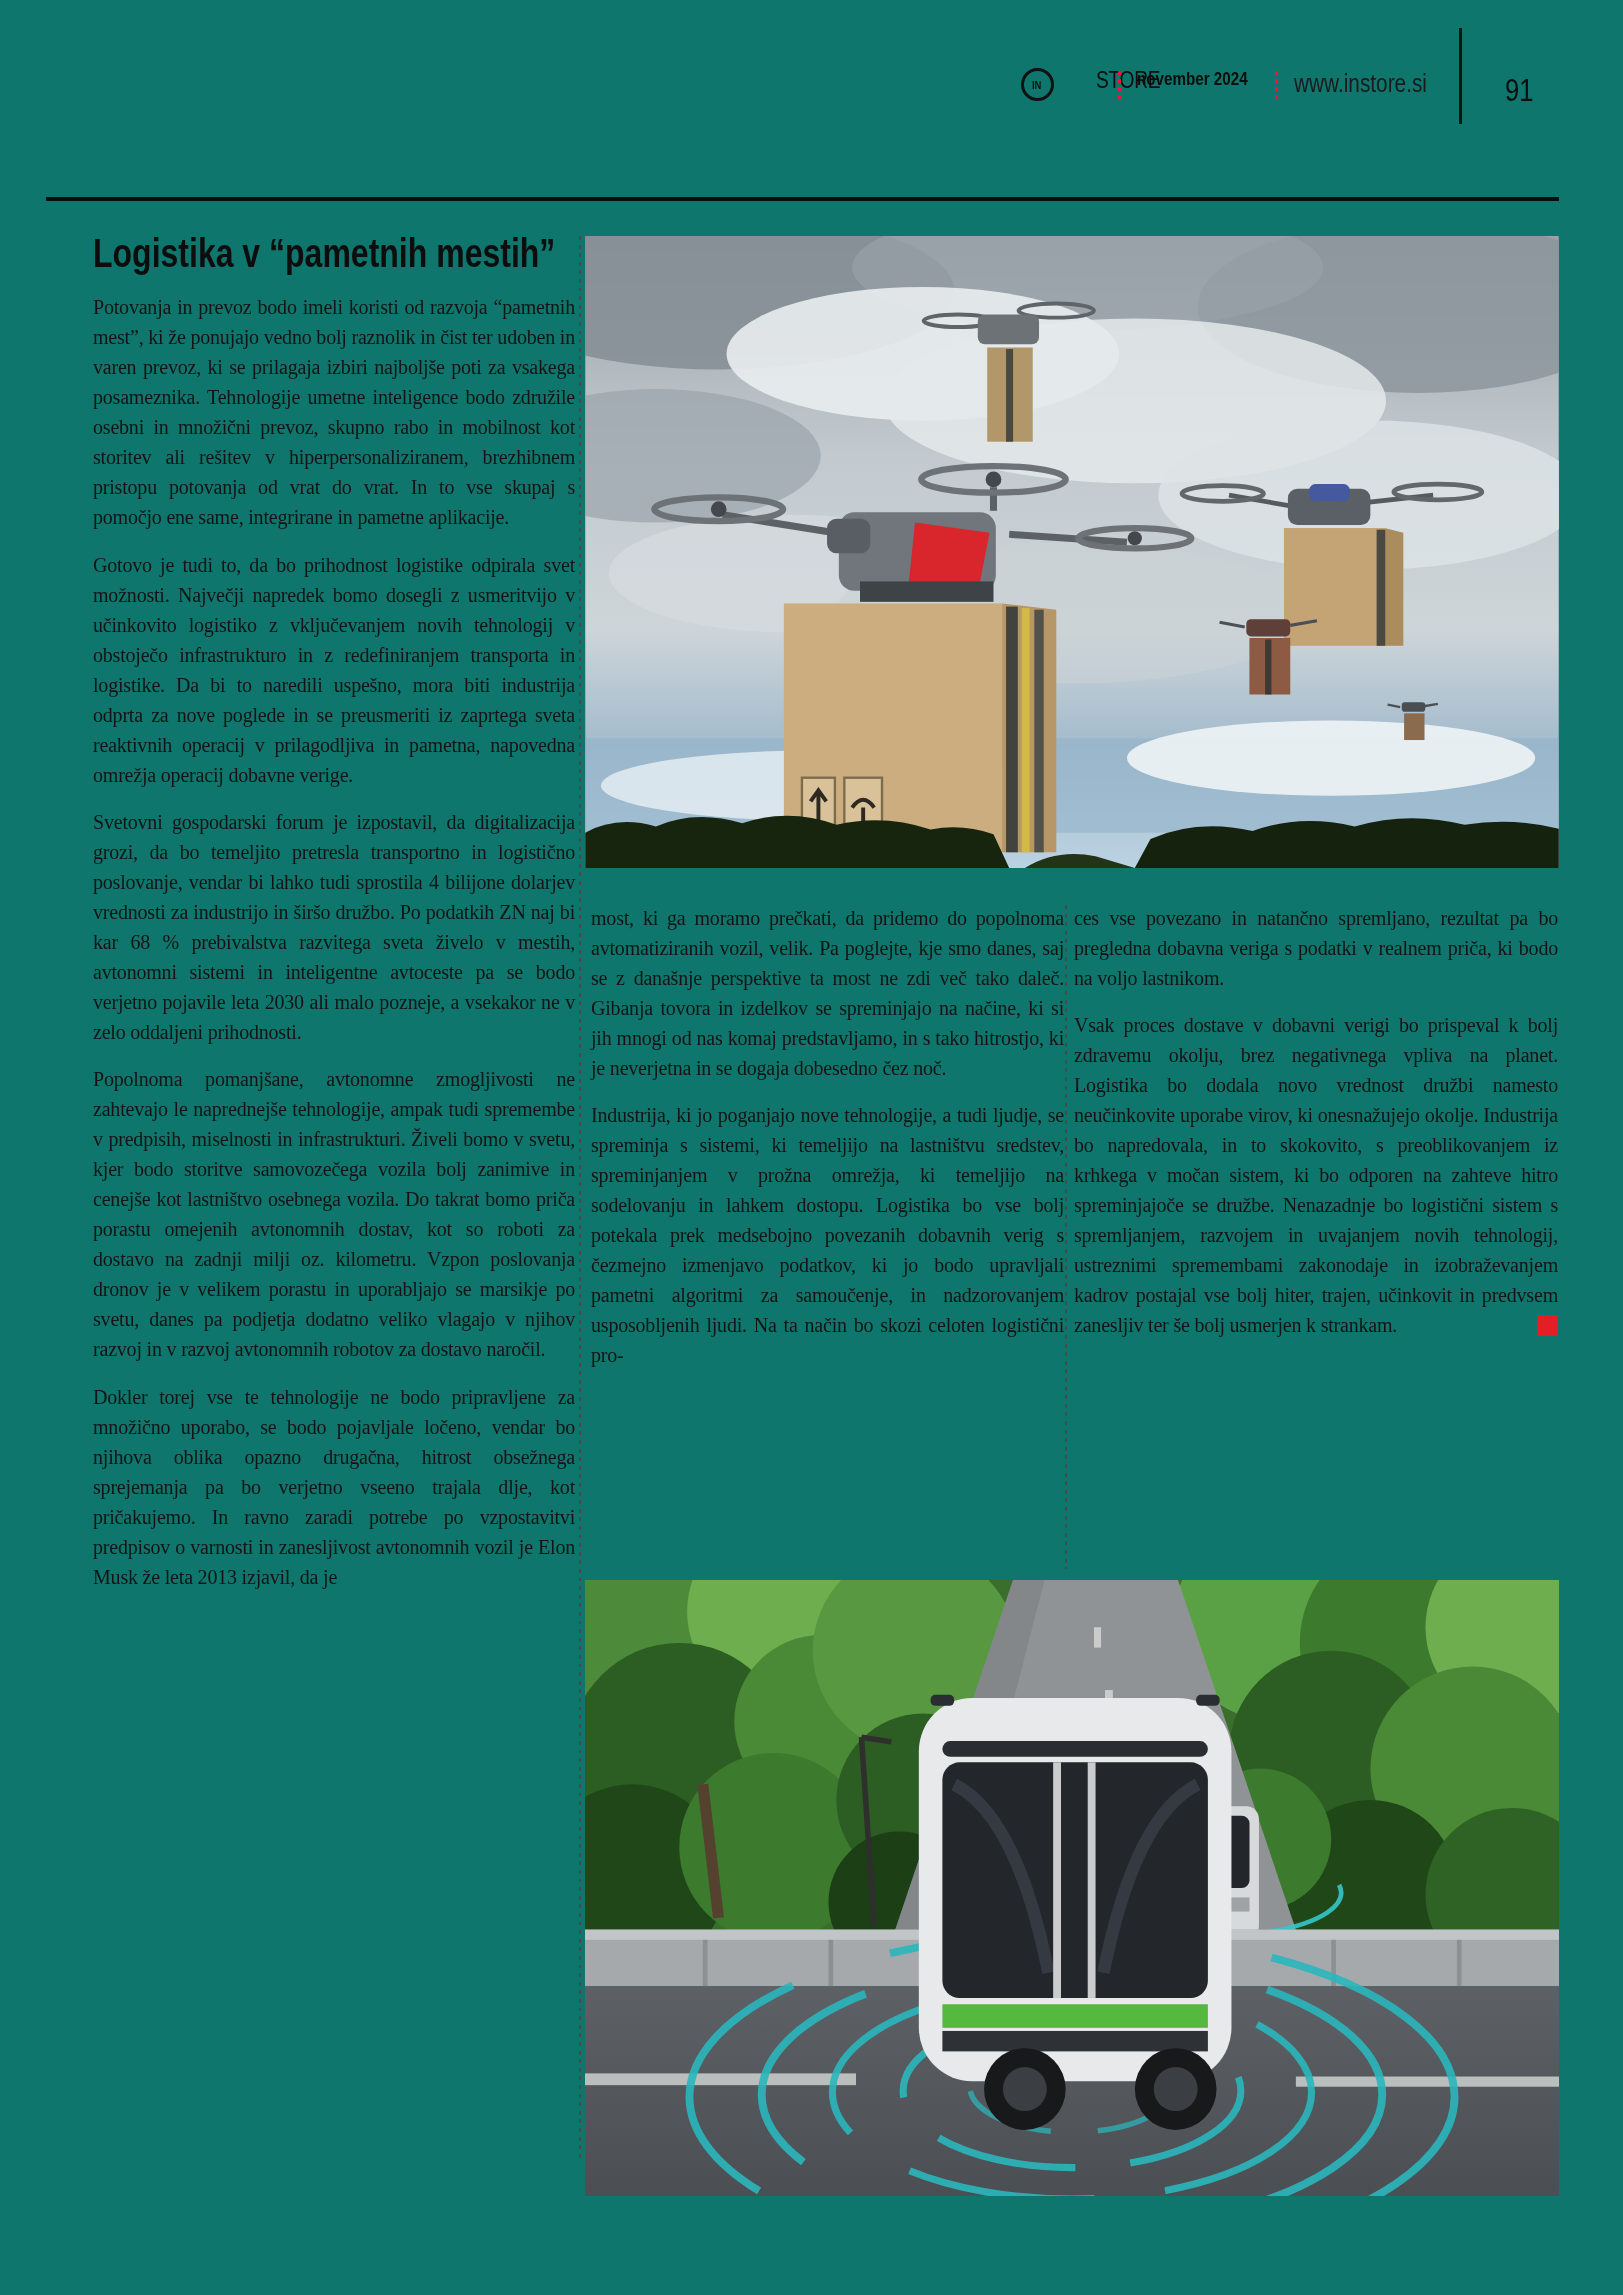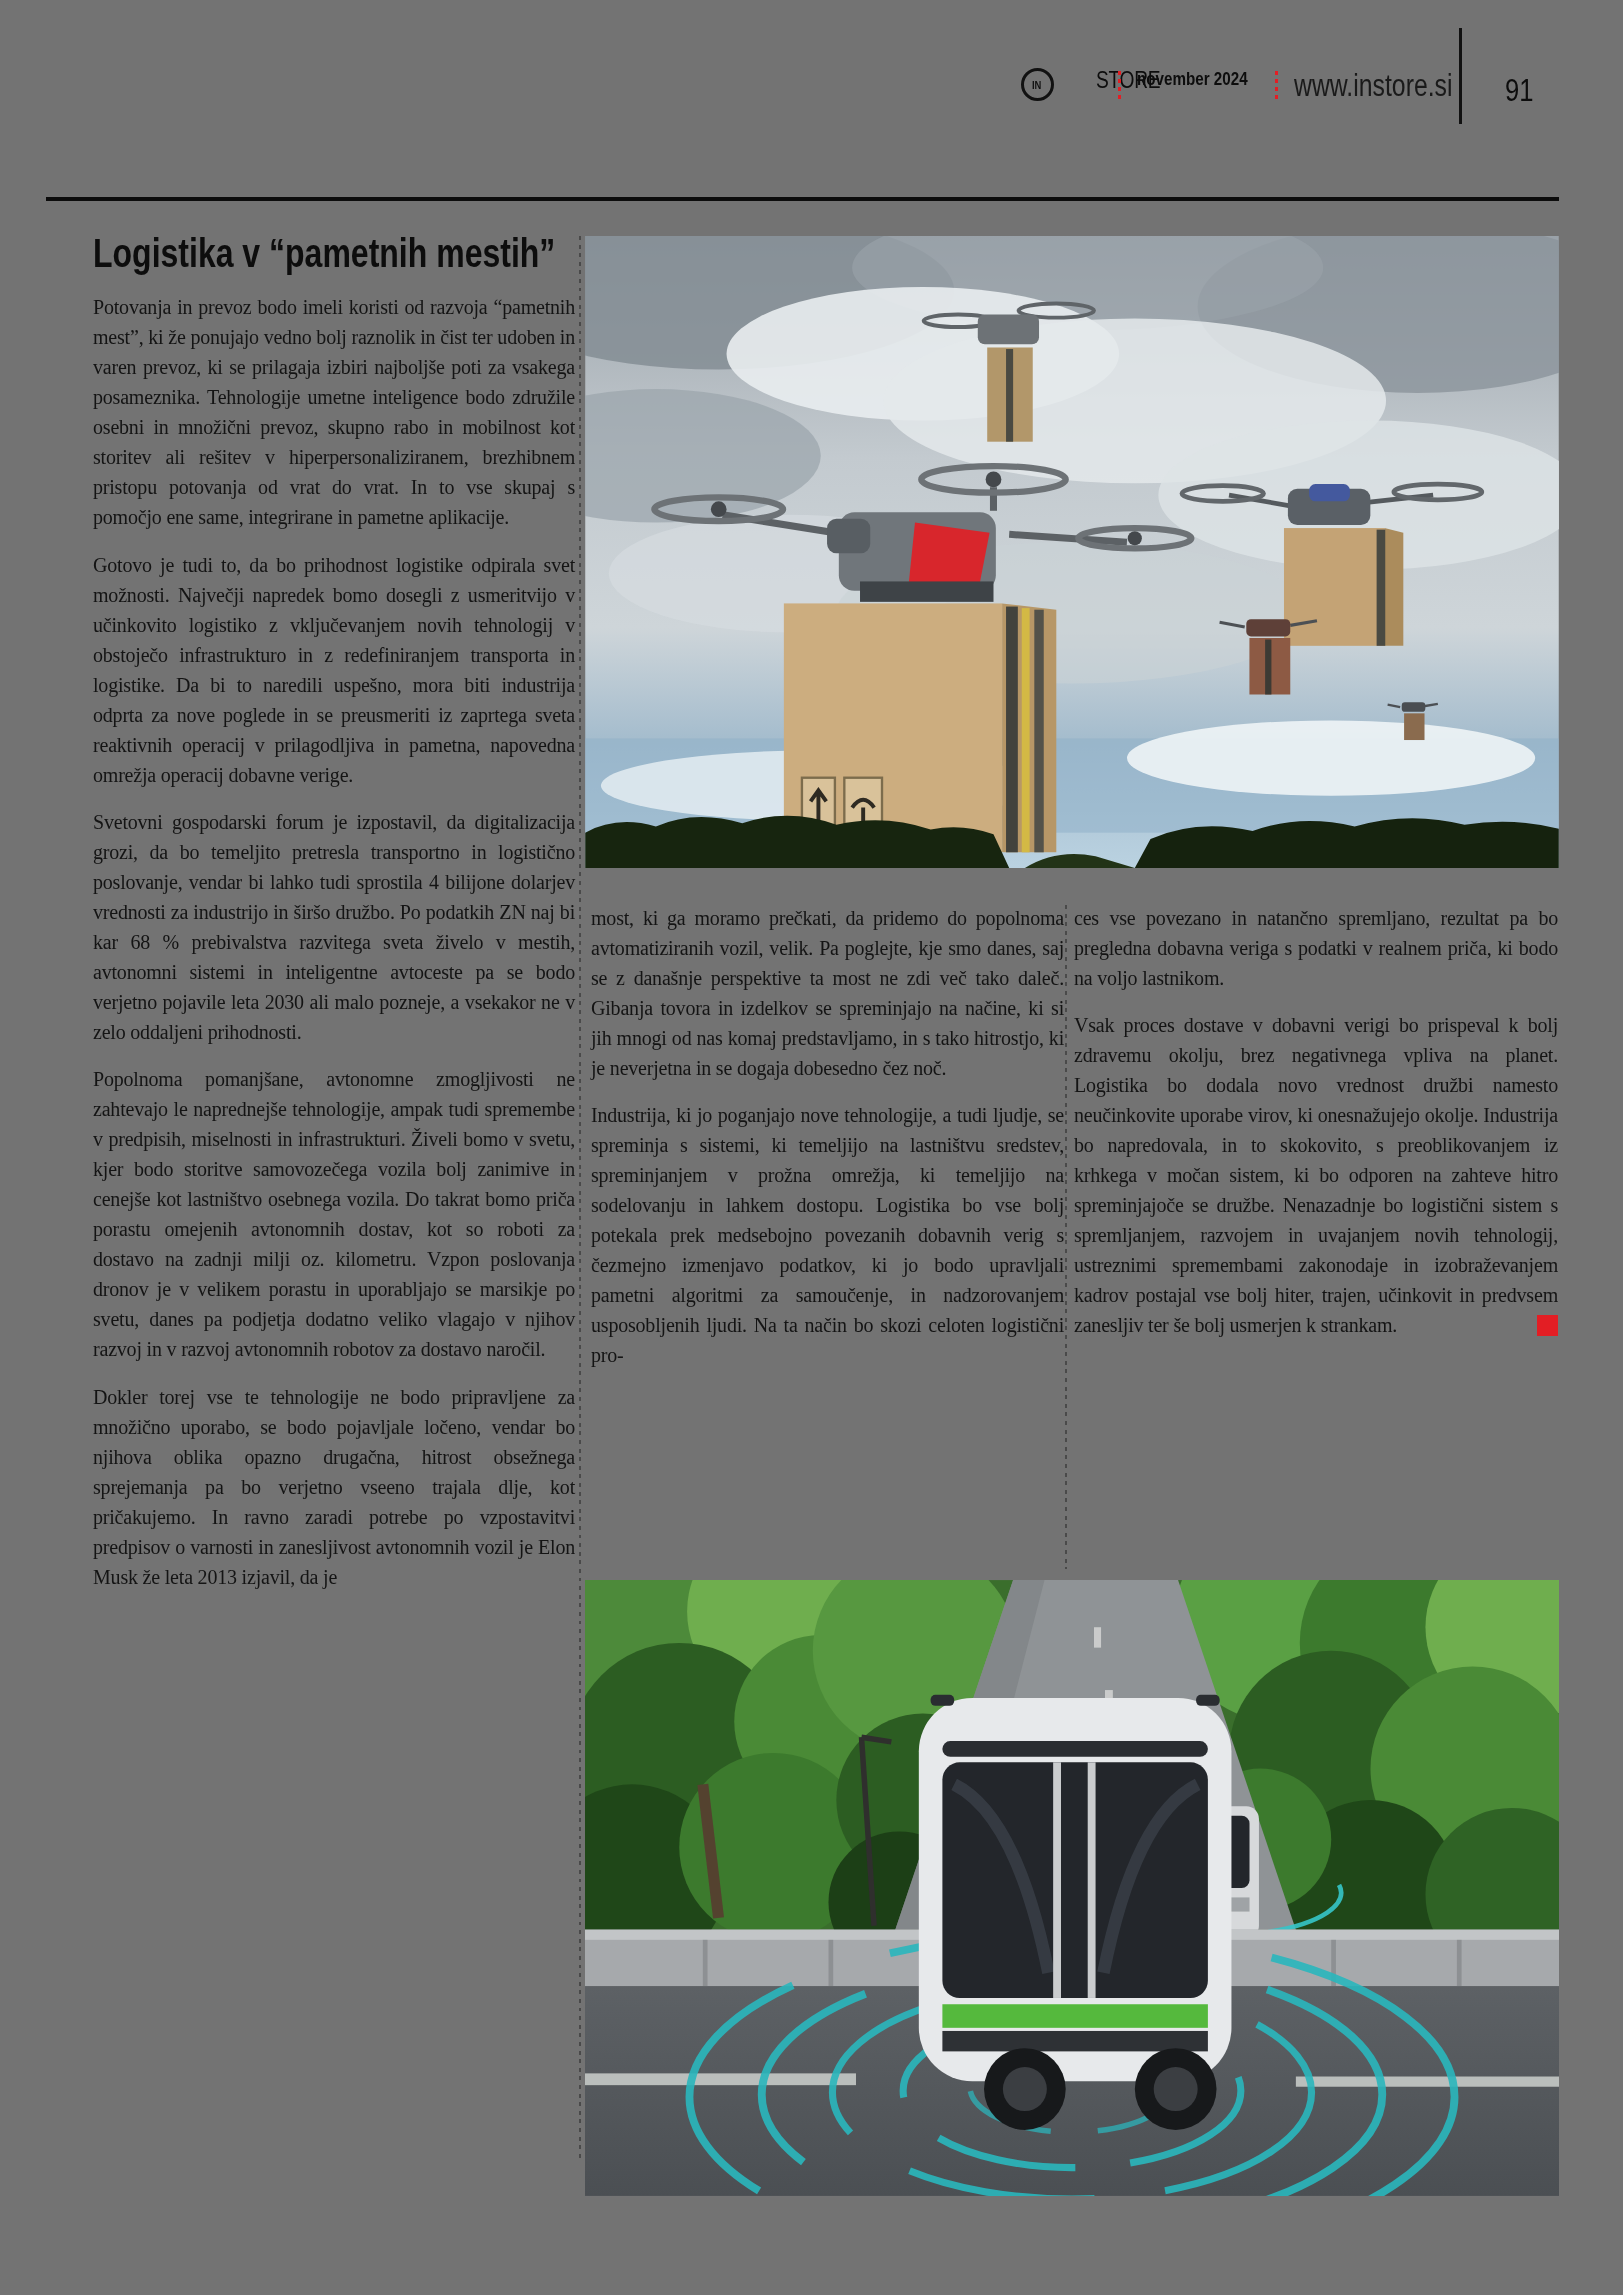--- a/index.html
+++ b/index.html
@@ -1,27 +1,27 @@
 <!DOCTYPE html>
 <html lang="sl" style="font-size:12.6px"><head>
 <meta charset="utf-8">
 <style>
   html,body{margin:0;padding:0;background:#fff;}
-  .page{position:relative;width:1623px;height:2295px;background:#737373;overflow:hidden;
+  .page{position:relative;width:1623px;height:2295px;background:#0f766e;overflow:hidden;
         font-family:"Liberation Serif",serif;color:#141414;}
 
   
   .hdr-item{position:absolute;font-family:"Liberation Sans",sans-serif;white-space:nowrap;}
   .cond{display:inline-block;transform:scaleX(0.8);transform-origin:0 50%;}
   .logo-circle{position:absolute;left:1021px;top:68px;width:27px;height:27px;border:3.1px solid #111;
                border-radius:50%;display:flex;align-items:center;justify-content:center;
                font-family:"Liberation Sans",sans-serif;font-weight:bold;font-size:11.8px;color:#111;}
   .logo-store{left:1059px;top:66px;font-size:24px;font-weight:400;letter-spacing:-0.4px;color:#0d0d0d;margin-left:37px;}
   .issue{left:1137px;top:68px;font-size:19px;font-weight:bold;color:#0d0d0d;}
-  .site{left:1294px;top:68px;font-size:31px;font-weight:400;color:#1a1a1a;}
+  .site{left:1294px;top:68px;font-size:26px;font-weight:400;color:#1a1a1a;}
   .pagenum{left:1505px;top:72px;font-size:32px;font-weight:400;color:#0d0d0d;}
   .red-dots{position:absolute;width:3.1px;height:30px;top:71px;
             background:repeating-linear-gradient(to bottom,#e31e24 0 3.9px,transparent 3.9px 7.9px);}
   .dots-1{left:1118px;} .dots-2{left:1275px;}
   .vline{position:absolute;left:1459px;top:28px;width:3.1px;height:96px;background:#111;}
   .header-rule{position:absolute;left:46px;top:197px;width:1513px;height:3.9px;background:#0c0c0c;}
 
   
   .col{position:absolute;}
   .col p{margin:0 0 17.3px 0;text-align:justify;font-size:20px;line-height:30px;letter-spacing:-0.2px;}

